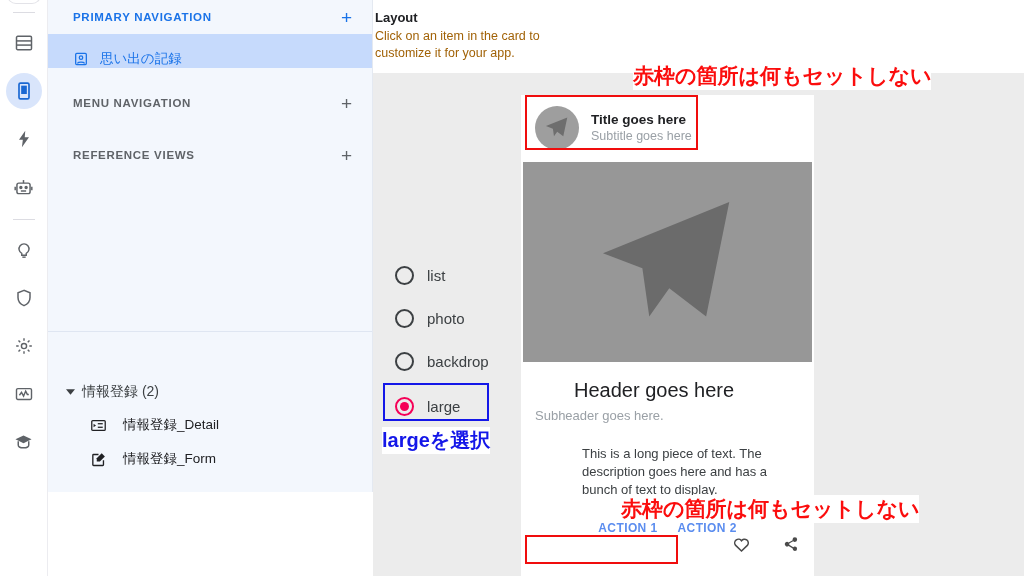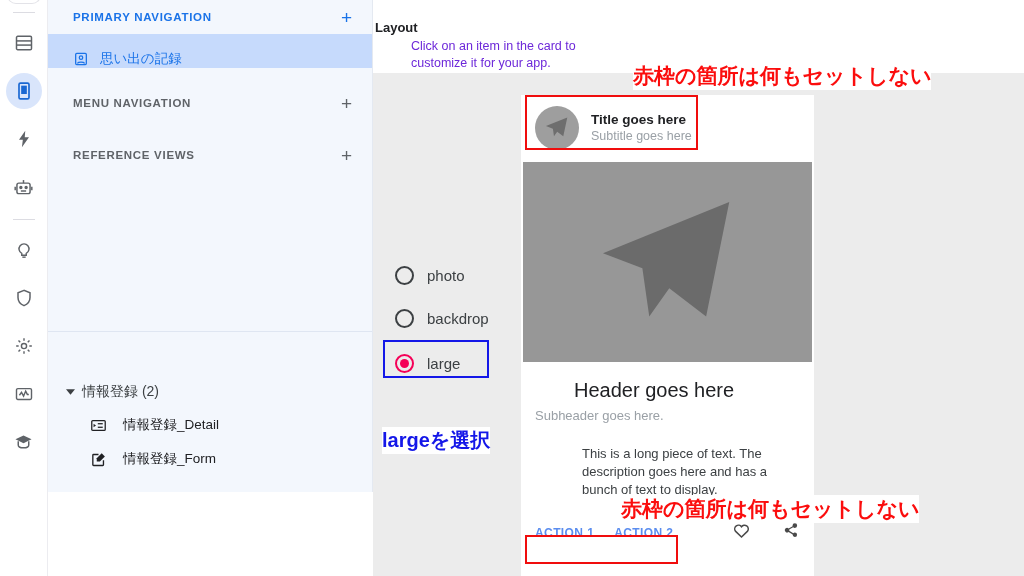--- a/index.html
+++ b/index.html
@@ -77,23 +77,23 @@
     padding: 0 20px 0 42px; height: 34px; font-size: 13.5px; color: #202124;
   }
   .tree-leaf .tl-icon { width: 17px; height: 17px; display: flex; align-items: center; }
   .nav-bottom-pad { height: 16px; }
 
   
   .stage {
     position: absolute; left: 373px; top: 0; width: 651px; height: 576px;
     background: #ffffff;
   }
-  .stage-head { padding: 20px 0 8px 2px; }
+  .stage-head { padding: 10px 0 8px 2px; }
   .stage-title { font-size: 13px; font-weight: 700; color: #202124; }
-  .stage-sub { font-size: 12.5px; color: #6d28d9; line-height: 17px; margin-top: 3px; max-width: 180px; margin-left: 36px; }
+  .stage-sub { font-size: 12.5px; color: #a16207; line-height: 17px; margin-top: 3px; max-width: 180px; }
   .canvas {
     position: absolute; left: 0; top: 73px; width: 651px; height: 503px;
     background: #ececec;
   }
 
   
   .radios { position: absolute; left: 22px; top: 181px; }
   .radio-row { display: flex; align-items: center; gap: 13px; height: 43px; }
   .radio {
     width: 19px; height: 19px; border-radius: 50%;
@@ -125,21 +125,21 @@
   .card-subtitle { font-size: 12.5px; color: #9aa0a6; line-height: 17px; }
   .card-image {
     height: 200px; background: #979797; margin: 0 2px;
     display: flex; align-items: center; justify-content: center; overflow: hidden;
   }
   .card-body { padding: 16px 14px 6px 14px; }
   .card-h { font-size: 20px; color: #202124; line-height: 25px; font-weight: 400; margin-left: 39px; }
   .card-sh { font-size: 13px; color: #9aa0a6; margin-top: 5px; }
   .card-p { font-size: 13px; color: #3c4043; line-height: 18px; margin-top: 22px; margin-left: 47px; }
   .card-actions {
-    display: flex; align-items: flex-end; padding: 8px 14px 14px 14px; margin-top: 8px;
+    display: flex; align-items: center; padding: 8px 14px 14px 14px; margin-top: 8px; flex-direction: column;
   }
   .act-group { display: flex; align-items: center; gap: 20px; }
   .act {
     font-size: 12px; font-weight: 600; letter-spacing: .4px; color: #5b8def;
   }
   .icon-group { display: flex; align-items: center; gap: 30px; margin-left: auto; }
   .ic { color: #4a4a4a; display: flex; }
 
   
   .redbox { position: absolute; border: 2.5px solid #f00d0d; pointer-events: none; }
@@ -324,20 +324,24 @@
   <div class="stage">
 
     <div class="stage-head">
       <div class="stage-title">Layout</div>
       <div class="stage-sub">Click on an item in the card to customize it for your app.</div>
     </div>
 
     <div class="canvas">
 
       <div class="radios">
+        <div class="radio-row">
+          <span class="radio"></span>
+          <span class="radio-label">list</span>
+        </div>
         <div class="radio-row">
           <span class="radio"></span>
           <span class="radio-label">photo</span>
         </div>
         <div class="radio-row">
           <span class="radio"></span>
           <span class="radio-label">backdrop</span>
         </div>
         <div class="radio-row boxed">
           <span class="radio on">

